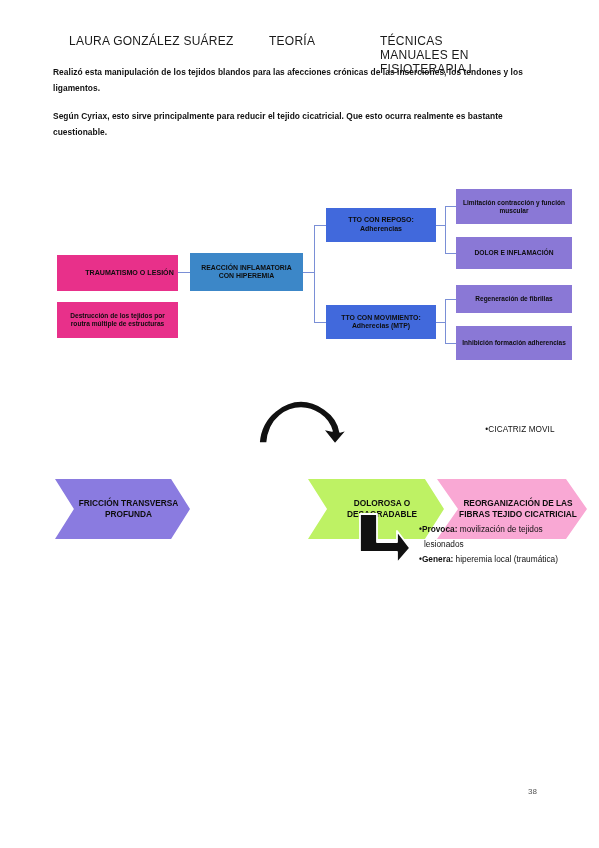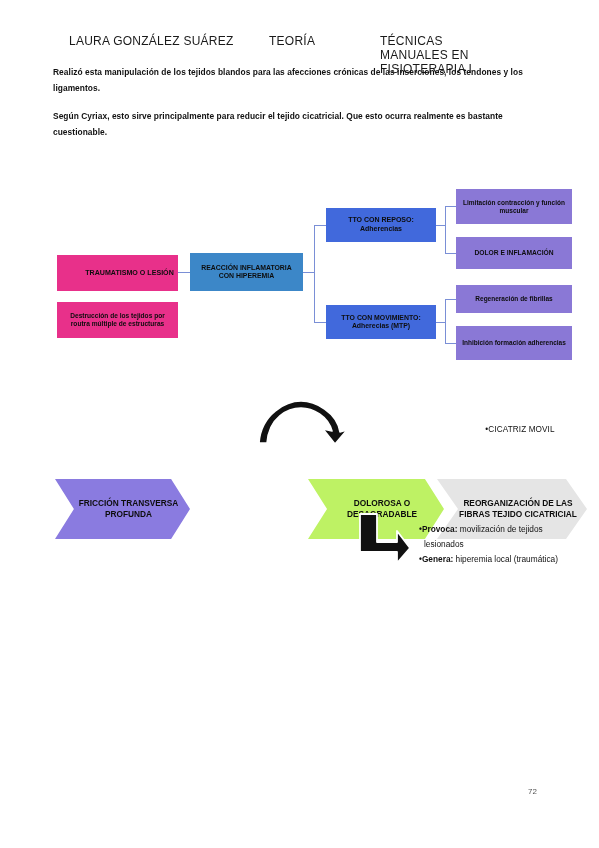--- a/index.html
+++ b/index.html
@@ -77,21 +77,21 @@
     text-align: center;
     font-weight: bold; font-size: 8.3px; line-height: 1.32;
     color: #0d0d0d;
     clip-path: polygon(0 0, 86% 0, 100% 50%, 86% 100%, 0 100%, 14% 50%);
     padding-left: 12px;
     margin-top: 44px;
   }
   #chev-1 { left: 55px;  width: 135px; background: #8A7BE0; }
   #chev-2 { left: 183px; width: 132px; background: #C06ADB; }
   #chev-3 { left: 308px; width: 136px; background: #bef264; }
-  #chev-4 { left: 437px; width: 150px; background: #e5e5e5; }
+  #chev-4 { left: 437px; width: 150px; background: #f9a8d4; }
 
   #cicatriz-movil {
     position: absolute; left: 455px; top: 425px; width: 130px;
     font-size: 8.2px; font-weight: normal; color: #111;
     text-align: center; letter-spacing: 0.1px;
   }
 
   
   #arch-arrow { position: absolute; left: 255px; top: 399px; width: 92px; height: 45px; }
 
@@ -171,15 +171,15 @@
 
   <div id="bullet-block">
     <span class="bul">
       <span class="lead">•Provoca:</span><span> movilización de tejidos lesionados</span>
     </span>
     <span class="bul">
       <span class="lead">•Genera:</span><span> hiperemia local (traumática)</span>
     </span>
   </div>
 
-  <div id="page-number">72</div>
+  <div id="page-number">38</div>
 
 </div>
 
 </body></html>

